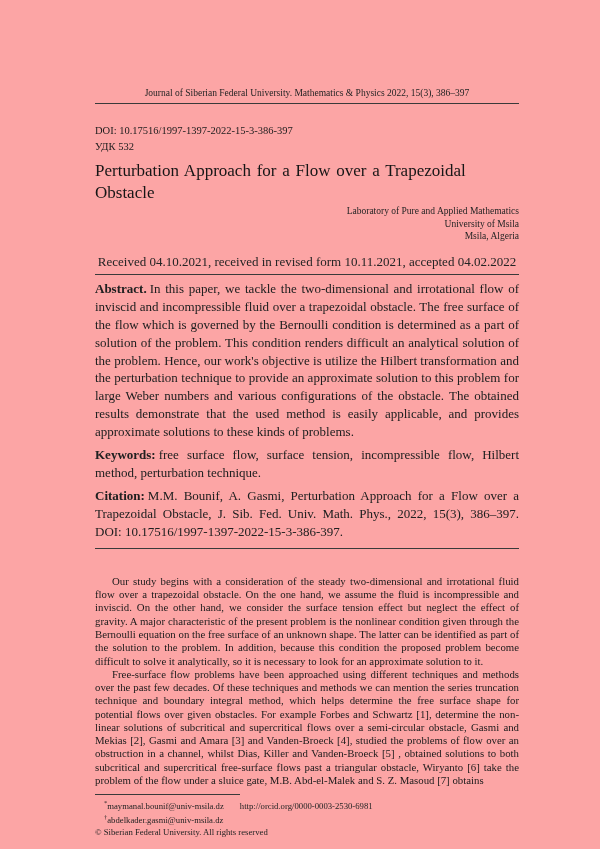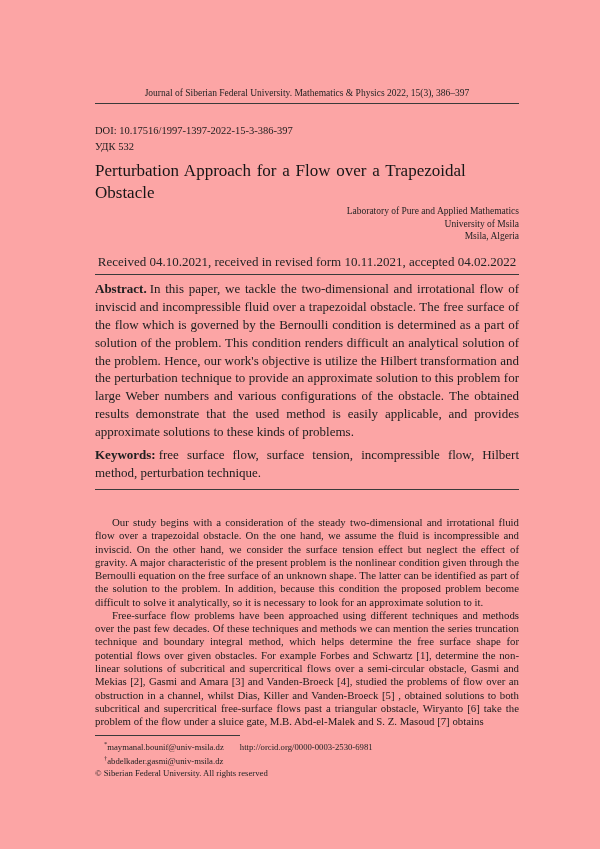--- a/index.html
+++ b/index.html
@@ -58,20 +58,21 @@
       <div>Msila, Algeria</div>
     </div>
 
     <p class="received">Received 04.10.2021, received in revised form 10.11.2021, accepted 04.02.2022</p>
     <hr class="abs-rule">
 
     <p class="small-block"><b>Abstract.</b><span>In this paper, we tackle the two-dimensional and irrotational flow of inviscid and incompressible fluid over a trapezoidal obstacle. The free surface of the flow which is governed by the Bernoulli condition is determined as a part of solution of the problem. This condition renders difficult an analytical solution of the problem. Hence, our work's objective is utilize the Hilbert transformation and the perturbation technique to provide an approximate solution to this problem for large Weber numbers and various configurations of the obstacle. The obtained results demonstrate that the used method is easily applicable, and provides approximate solutions to these kinds of problems.</span></p>
 
     <p class="small-block"><b>Keywords:</b><span>free surface flow, surface tension, incompressible flow, Hilbert method, perturbation technique.</span></p>
 
+    <p class="small-block"><b>Citation:</b><span>M.M. Bounif, A. Gasmi, Perturbation Approach for a Flow over a Trapezoidal Obstacle, J. Sib. Fed. Univ. Math. Phys., 2022, 15(3), 386–397. DOI: 10.17516/1997-1397-2022-15-3-386-397.</span></p>
 
     <hr class="body-rule">
 
     <p class="bodypara first">Our study begins with a consideration of the steady two-dimensional and irrotational fluid flow over a trapezoidal obstacle. On the one hand, we assume the fluid is incompressible and inviscid. On the other hand, we consider the surface tension effect but neglect the effect of gravity. A major characteristic of the present problem is the nonlinear condition given through the Bernoulli equation on the free surface of an unknown shape. The latter can be identified as part of the solution to the problem. In addition, because this condition the proposed problem become difficult to solve it analytically, so it is necessary to look for an approximate solution to it.</p>
     <p class="bodypara">Free-surface flow problems have been approached using different techniques and methods over the past few decades. Of these techniques and methods we can mention the series truncation technique and boundary integral method, which helps determine the free surface shape for potential flows over given obstacles. For example Forbes and Schwartz [1], determine the non-linear solutions of subcritical and supercritical flows over a semi-circular obstacle, Gasmi and Mekias [2], Gasmi and Amara [3] and Vanden-Broeck [4], studied the problems of flow over an obstruction in a channel, whilst Dias, Killer and Vanden-Broeck [5] , obtained solutions to both subcritical and supercritical free-surface flows past a triangular obstacle, Wiryanto [6] take the problem of the flow under a sluice gate, M.B. Abd-el-Malek and S. Z. Masoud [7] obtains</p>
 
     <hr class="footnote-rule">
 
     <div class="footnotes">
       <div class="fnline"><sup>*</sup><span>maymanal.bounif@univ-msila.dz</span><span class="orcid">http://orcid.org/0000-0003-2530-6981</span></div>

